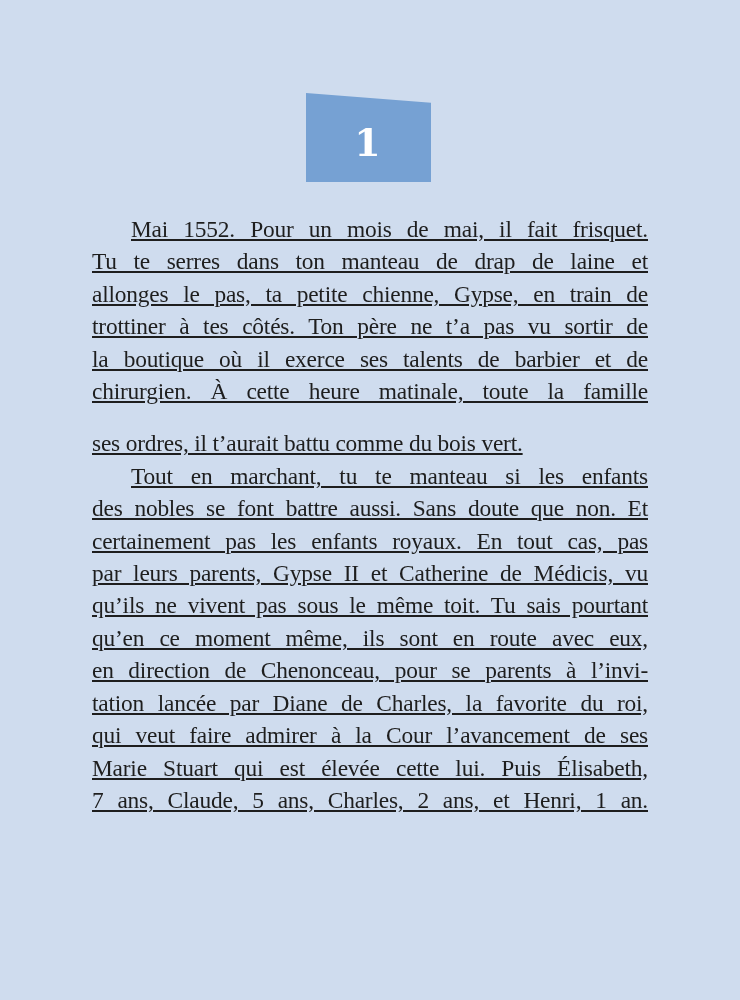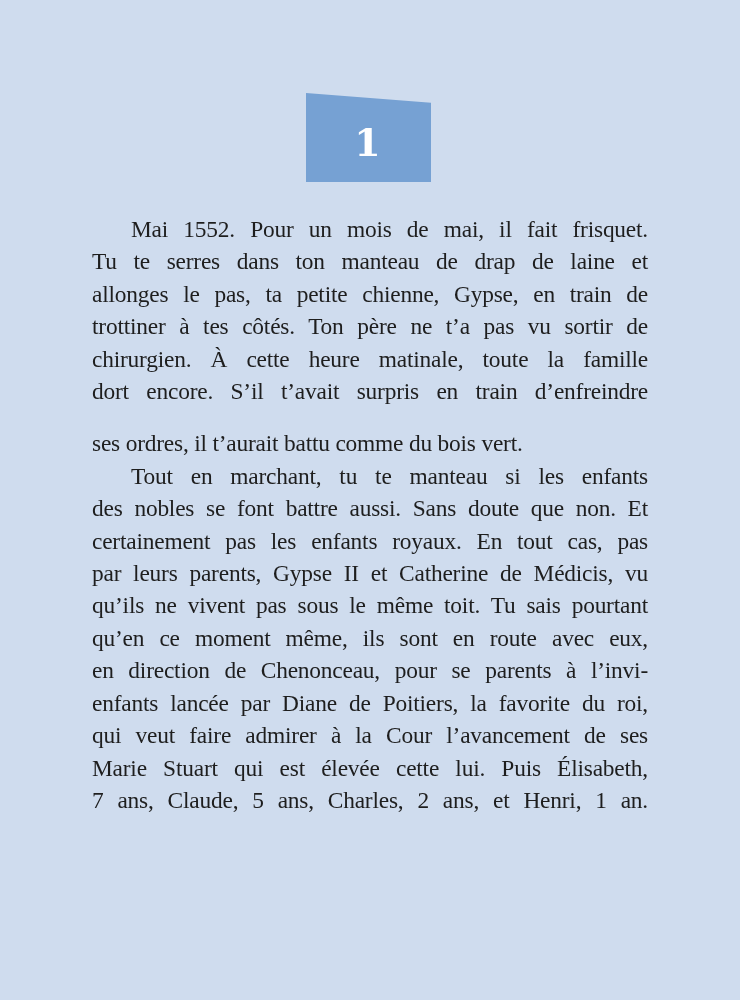--- a/index.html
+++ b/index.html
@@ -34,20 +34,21 @@
       font-size: 38px;
       line-height: 1;
       margin-top: 10px;
       margin-left: -2px;
     }
     .text-block {
       position: absolute;
       left: 92px;
       top: 213px;
       width: 556px;
+      text-decoration: underline;
     }
     .line {
       display: block;
       text-align: justify;
       text-align-last: justify;
       white-space: nowrap;
     }
     .line.last {
       text-align-last: left;
       margin-top: 20px;
@@ -67,30 +68,30 @@
 <div class="chapter-box">
   <span class="chapter-number">1</span>
 </div>
 
 <div class="text-block">
   <div class="para-lines">
     <span class="line indent">Mai 1552. Pour un mois de mai, il fait frisquet.</span>
     <span class="line">Tu te serres dans ton manteau de drap de laine et</span>
     <span class="line">allonges le pas, ta petite chienne, Gypse, en train de</span>
     <span class="line">trottiner à tes côtés. Ton père ne t’a pas vu sortir de</span>
+    <span class="line">la boutique où il exerce ses talents de barbier et de</span>
     <span class="line">chirurgien. À cette heure matinale, toute la famille</span>
-    <span class="line">dort encore. S’il t’avait surpris en train d’enfreindre</span>
     <span class="line last">ses ordres, il t’aurait battu comme du bois vert.</span>
   </div>
   <div class="para-lines">
     <span class="line indent">Tout en marchant, tu te manteau si les enfants</span>
     <span class="line">des nobles se font battre aussi. Sans doute que non. Et</span>
     <span class="line">certainement pas les enfants royaux. En tout cas, pas</span>
     <span class="line">par leurs parents, Gypse II et Catherine de Médicis, vu</span>
     <span class="line">qu’ils ne vivent pas sous le même toit. Tu sais pourtant</span>
     <span class="line">qu’en ce moment même, ils sont en route avec eux,</span>
     <span class="line">en direction de Chenonceau, pour se parents à l’invi-</span>
-    <span class="line">enfants lancée par Diane de Poitiers, la favorite du roi,</span>
+    <span class="line">tation lancée par Diane de Charles, la favorite du roi,</span>
     <span class="line">qui veut faire admirer à la Cour l’avancement de ses</span>
     <span class="line">Marie Stuart qui est élevée cette lui. Puis Élisabeth,</span>
     <span class="line">7 ans, Claude, 5 ans, Charles, 2 ans, et Henri, 1 an.</span>
   </div>
 </div>
 
 </body></html>

